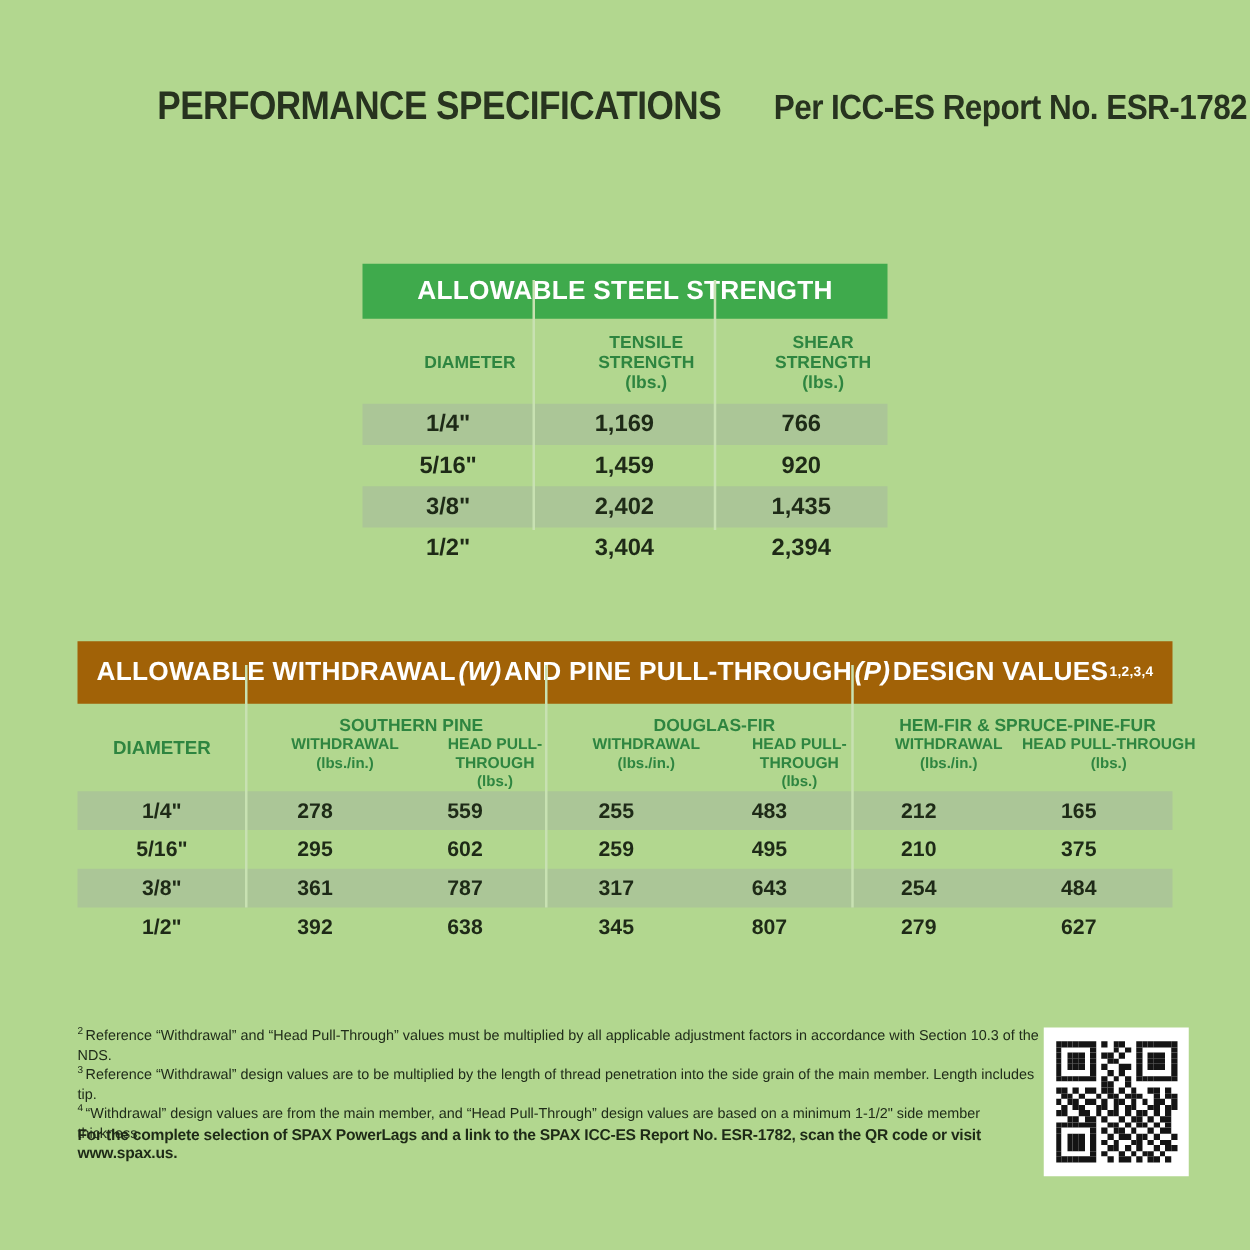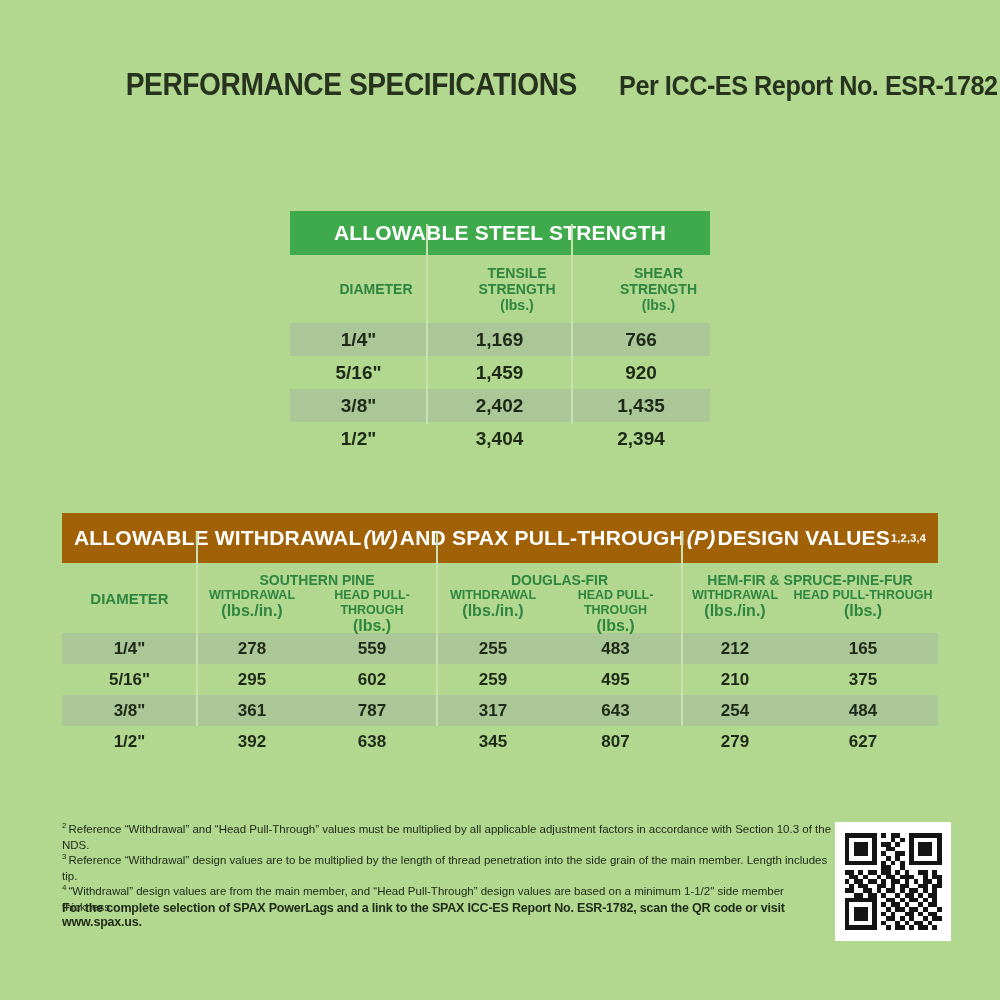--- a/index.html
+++ b/index.html
@@ -52,28 +52,28 @@
     font-size:19px; font-weight:bold; color:#1e2a17;
   }
 
   
   .wd { left:62px; top:482px; width:876px; }
   .wd .bar { height:50px; background:#a16207; font-size:21px; }
   .wd .bar .it { font-style:italic; margin:0 2px; }
   .wd .bar sup { font-size:11px; vertical-align:super; line-height:0; margin-left:1px; font-style:normal; }
   .wd-heads { display:grid; grid-template-columns:135px 240px 245px 256px; height:70px; }
   .wd-diam { display:flex; align-items:center; justify-content:center; font-size:15px; }
-  .wd-group { padding-top:9px; text-align:center; }
+  .wd-group { padding-top:9px; text-align:center;margin-left:24px; }
   .wd-group-name { font-size:14px; line-height:16px; }
   .wd-sub { display:grid; }
   .g1 .wd-sub { grid-template-columns:110px 130px; }
   .g2 .wd-sub { grid-template-columns:112px 133px; }
   .g3 .wd-sub { grid-template-columns:106px 150px; }
   .wd-sub .sub { font-size:12.5px; line-height:15px; text-align:center; }
-  .wd-sub .unit { display:block; font-size:16px; }
+  .wd-sub .unit { display:block; font-size:12px; }
   .wd-row {
     display:grid; grid-template-columns:135px 110px 130px 112px 133px 106px 150px;
     height:31px; align-items:center; text-align:center;
     font-size:17px; font-weight:bold; color:#1e2a17;
   }
 
   
   .footnotes { left:62px; top:822px; width:772px; font-size:11.5px; line-height:15.5px; color:#202c1a; }
   .footnotes .fn { display:block; }
   .footnotes sup { font-size:8px; vertical-align:super; line-height:0; margin-right:2px; }
@@ -136,21 +136,21 @@
   </div>
 
   <div class="vline" style="left:136px; top:44px; height:200px;"></div>
   <div class="vline" style="left:281px; top:44px; height:200px;"></div>
 </div>
 
 <div class="abs wd">
   <div class="bar cond">
     <span>ALLOWABLE WITHDRAWAL </span>
     <span class="it">(W)</span>
-    <span> AND SPAX PULL-THROUGH </span>
+    <span> AND PINE PULL-THROUGH </span>
     <span class="it">(P)</span>
     <span> DESIGN VALUES</span>
     <sup>1,2,3,4</sup>
   </div>
 
   <div class="wd-heads">
     <div class="wd-diam green-text">DIAMETER</div>
 
     <div class="wd-group g1">
       <div class="wd-group-name green-text">SOUTHERN PINE</div>

